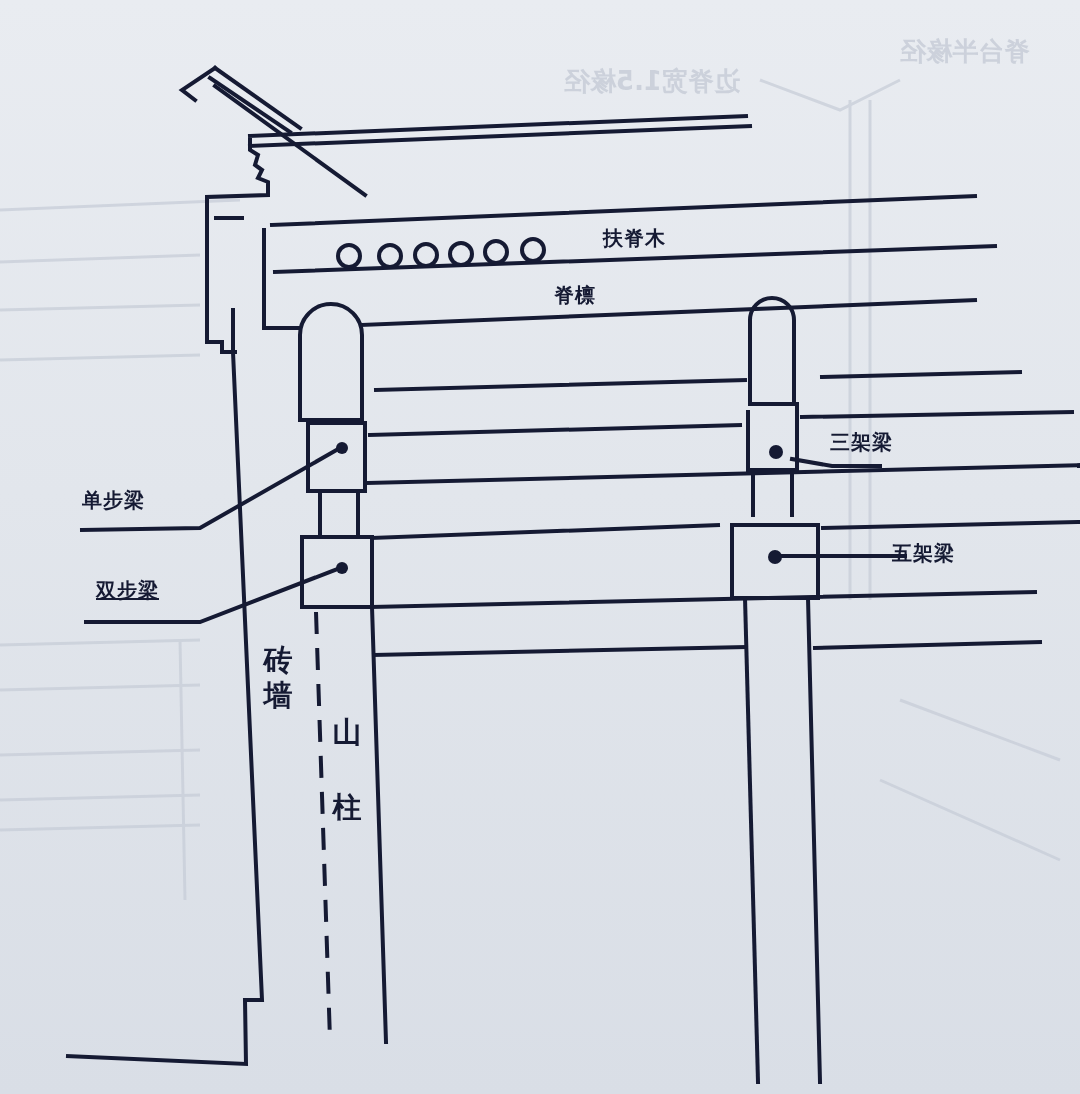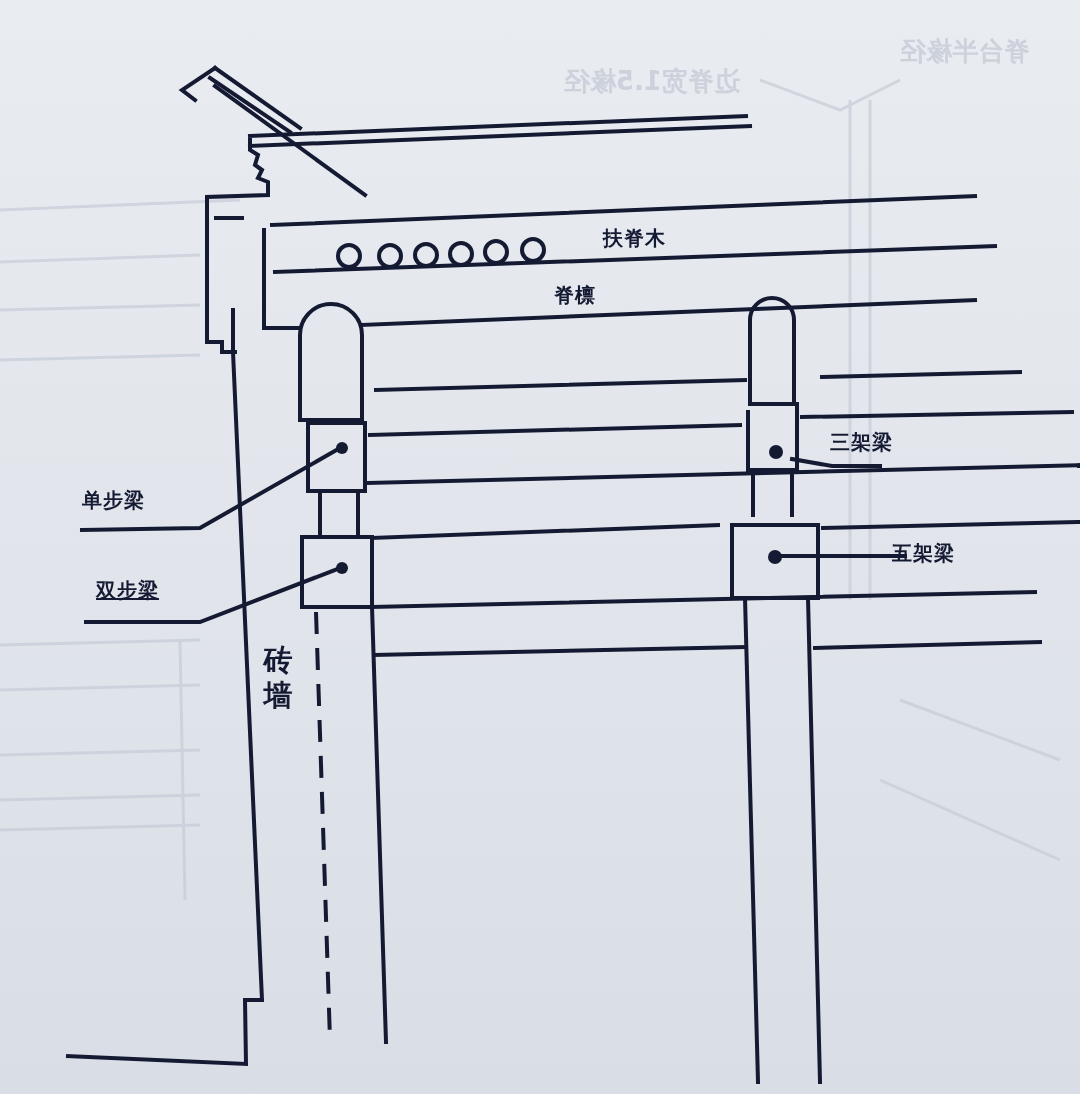--- a/index.html
+++ b/index.html
@@ -110,13 +110,14 @@
     </g>
   </svg>
 
   <div class="lbl" style="left:603px;top:228px;">扶脊木</div>
   <div class="lbl" style="left:554px;top:285px;">脊檩</div>
   <div class="lbl" style="left:830px;top:432px;">三架梁</div>
   <div class="lbl" style="left:892px;top:543px;">五架梁</div>
   <div class="lbl" style="left:82px;top:490px;">单步梁</div>
   <div class="lbl" style="left:96px;top:580px;text-decoration:underline;">双步梁</div>
   <div class="vlbl" style="left:262px;top:643px;">砖墙</div>
+  <div class="vlbl" style="left:331px;top:695px;line-height:2.6;">山柱</div>
 </div>
 
 </body></html>

